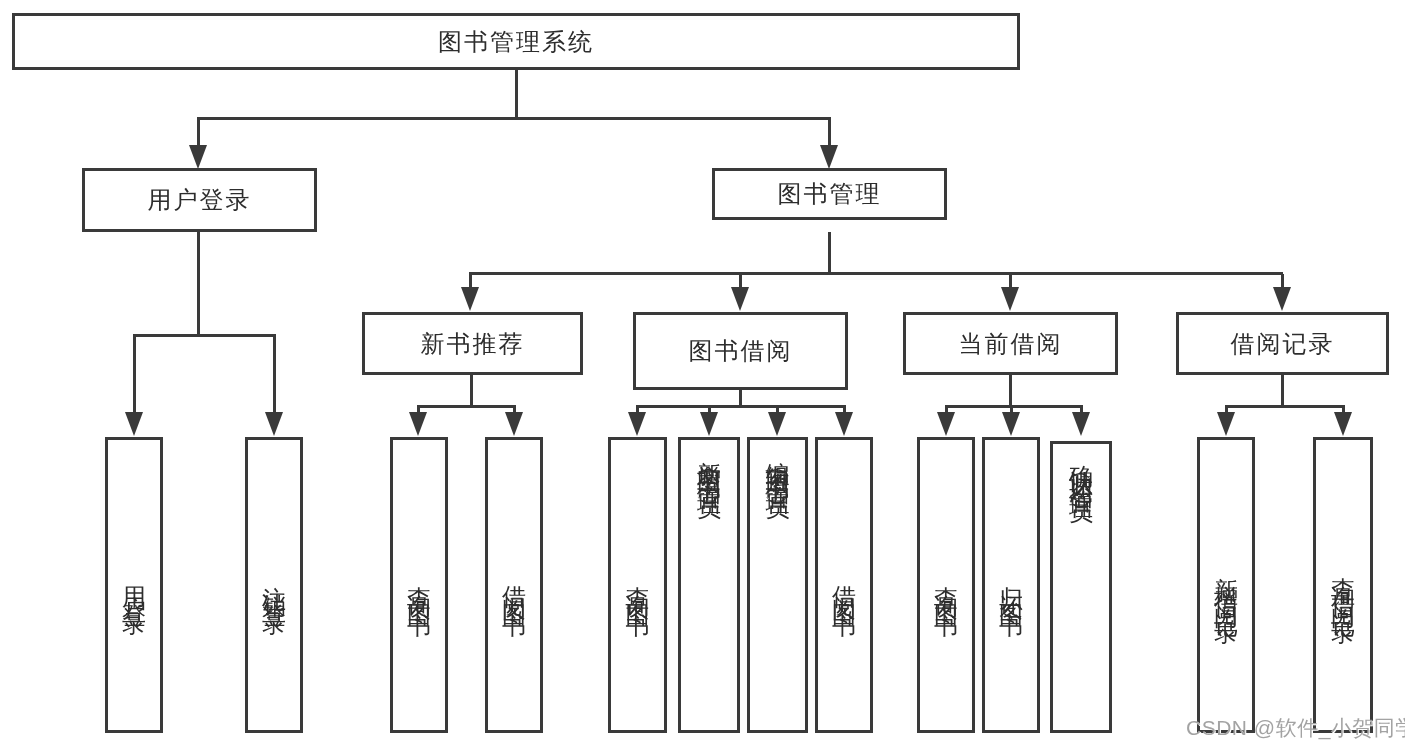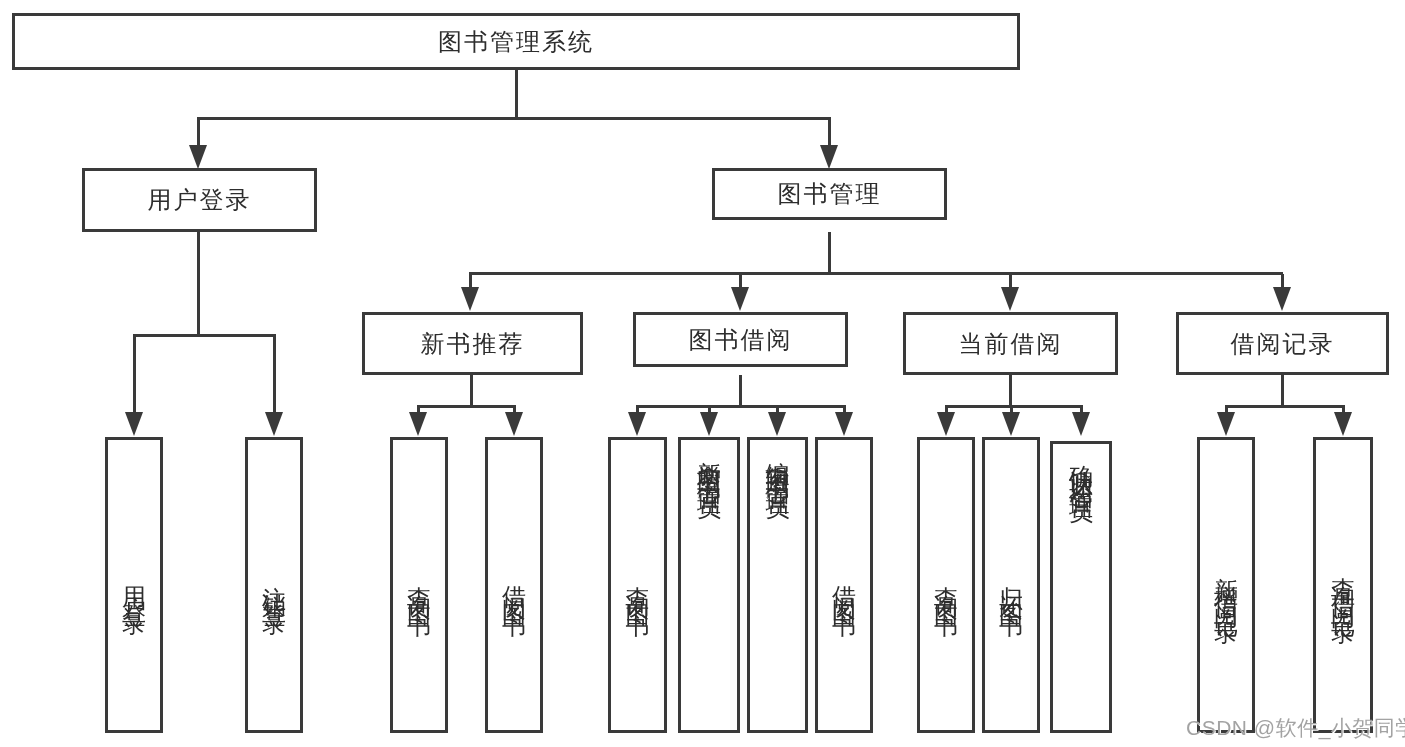--- a/index.html
+++ b/index.html
@@ -115,21 +115,21 @@
       <div class="seg" style="left: 1224.5px; top: 405px; width: 3px; height: 7px;"></div>
       <div class="arrowhead" style="left: 1217px; top: 412px;"></div>
       <div class="seg" style="left: 1341.5px; top: 405px; width: 3px; height: 7px;"></div>
       <div class="arrowhead" style="left: 1334px; top: 412px;"></div>
     </div>
   <div id="nodes-layer">
       <div class="node node-h" style="left: 12px; top: 13px; width: 1008px; height: 57px;">图书管理系统</div>
       <div class="node node-h" style="left: 82px; top: 168px; width: 235px; height: 64px;">用户登录</div>
       <div class="node node-h" style="left: 712px; top: 168px; width: 235px; height: 52px;">图书管理</div>
       <div class="node node-h" style="left: 362px; top: 312px; width: 221px; height: 63px;">新书推荐</div>
-      <div class="node node-h" style="left: 633px; top: 312px; width: 215px; height: 55px;">图书借阅</div>
+      <div class="node node-h" style="left: 633px; top: 312px; width: 215px; height: 78px;">图书借阅</div>
       <div class="node node-h" style="left: 903px; top: 312px; width: 215px; height: 63px;">当前借阅</div>
       <div class="node node-h" style="left: 1176px; top: 312px; width: 213px; height: 63px;">借阅记录</div>
       <div class="node node-v" style="left: 105px; top: 437px; width: 58px; height: 296px;">
         <span class="vtext">用户登录</span>
       </div>
       <div class="node node-v" style="left: 245px; top: 437px; width: 58px; height: 296px;">
         <span class="vtext">注销登录</span>
       </div>
       <div class="node node-v" style="left: 390px; top: 437px; width: 58px; height: 296px;">
         <span class="vtext">查询图书</span>

